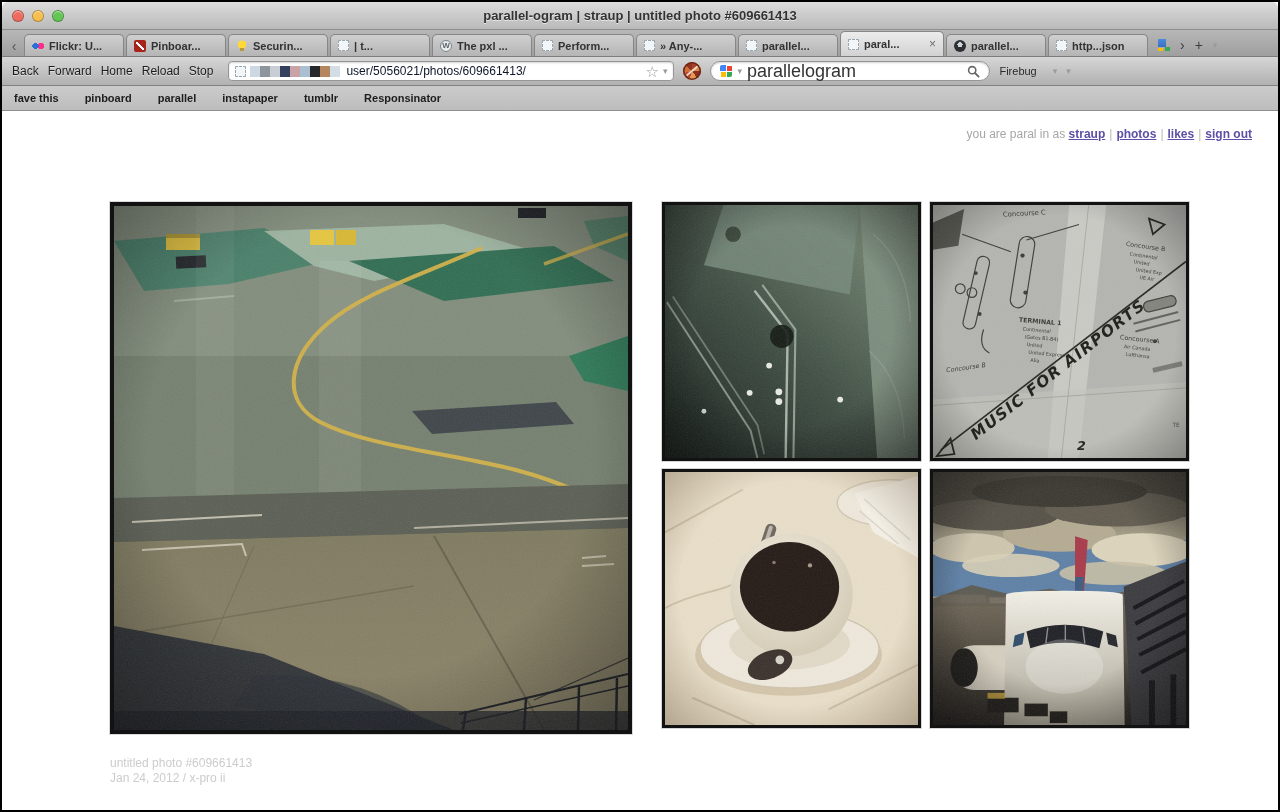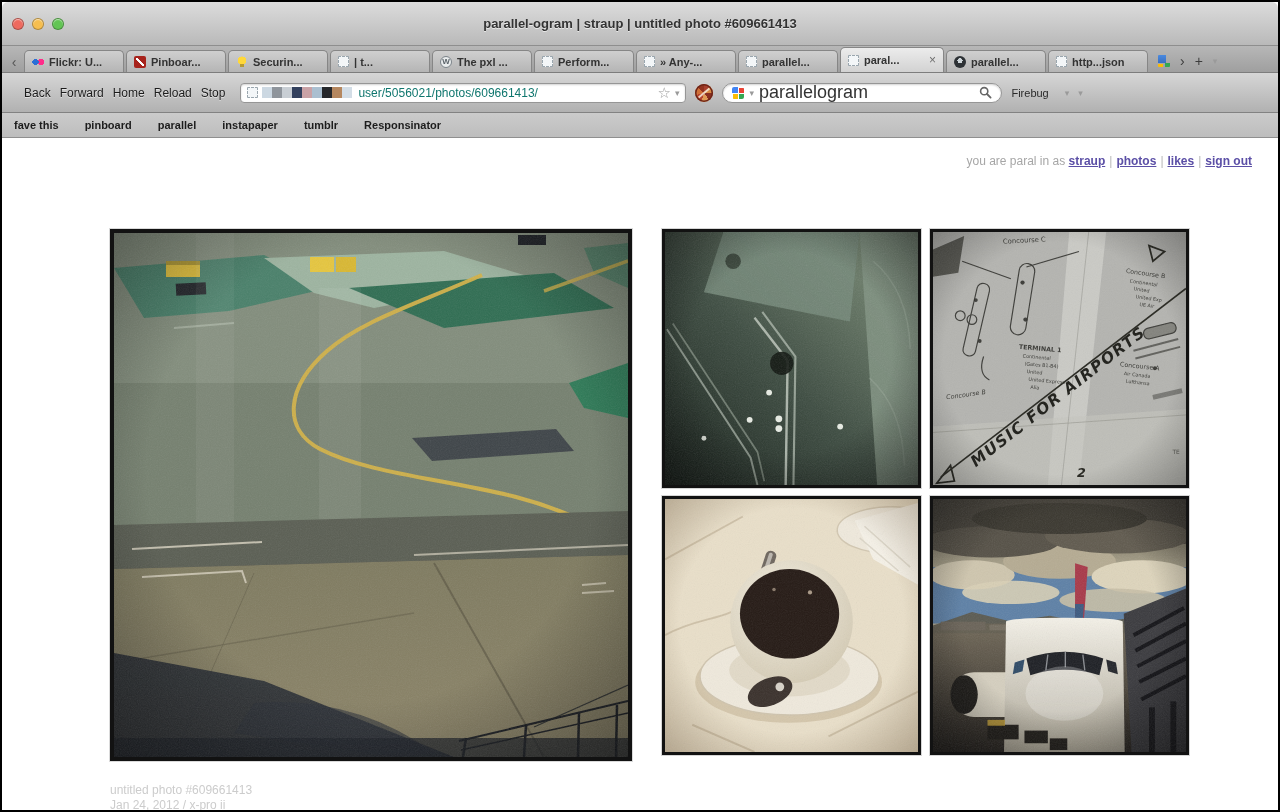--- a/index.html
+++ b/index.html
@@ -1,20 +1,20 @@
 <!DOCTYPE html>
 <html><head>
 <meta charset="utf-8">
 <style>
   * { box-sizing: border-box; }
   body { margin:0; background:#fff; font-family:"Liberation Sans", sans-serif; }
   .frame { width:1280px; height:812px; border:2px solid #000; background:#fff; position:relative; overflow:hidden; }
 
   
-  .titlebar { height:44px; background:linear-gradient(#dcdcdc,#b9b9b9); border-bottom:1px solid #8e8e8e;
+  .titlebar { height:28px; background:linear-gradient(#dcdcdc,#b9b9b9); border-bottom:1px solid #8e8e8e;
               border-radius:6px 6px 0 0; display:flex; align-items:center; position:relative; }
   .traffic { display:flex; gap:8px; padding-left:10px; z-index:2; }
   .light { width:12px; height:12px; border-radius:50%; border:1px solid rgba(0,0,0,.28);
            box-shadow: inset 0 1px 1px rgba(255,255,255,.55); }
   .light.close { background:#ee6a5f; } .light.min { background:#f6be4f; } .light.zoom { background:#62c554; }
   .wintitle { position:absolute; left:0; right:0; text-align:center; font-size:13px; font-weight:bold;
               color:#333; text-shadow:0 1px 0 rgba(255,255,255,.6); }
 
   
   .tabbar { height:27px; background:linear-gradient(#b7b7b7,#9f9f9f); border-bottom:1px solid #7d7d7d;
@@ -43,29 +43,29 @@
   .fav-bulb::after { content:""; position:absolute; left:4px; top:8.5px; width:4px; height:3px; background:#b69a33; }
   .fav-wp { border-radius:50%; border:1.5px solid #7b8389; color:#5c646a; font-size:8px; font-weight:bold;
             display:flex; align-items:center; justify-content:center; background:#e9eced; }
   .fav-avatar { border-radius:50%; background: radial-gradient(2.6px at 6px 4.6px, #cfd6da 96%, transparent) #2d3135; }
   .fav-gtalk { border-radius:1px; background:
       linear-gradient(#4a8ae0,#3a6fc0) 0 0/8px 8px no-repeat,
       linear-gradient(#fbbc05,#fbbc05) 0 9px/5px 3px no-repeat,
       linear-gradient(#34a853,#34a853) 7px 8px/5px 4px no-repeat; }
 
   
-  .toolbar { height:40px; background:linear-gradient(#d6d6d6,#b1b1b1); border-bottom:1px solid #828282;
-             display:flex; align-items:center; padding:0 22px; gap:9px; font-size:12px; color:#1c1c1c; }
+  .toolbar { height:29px; background:linear-gradient(#d6d6d6,#b1b1b1); border-bottom:1px solid #828282;
+             display:flex; align-items:center; padding:0 10px; gap:9px; font-size:12px; color:#1c1c1c; }
   .navbtn { white-space:nowrap; text-shadow:0 1px 0 rgba(255,255,255,.5); }
   .urlfield { height:20px; width:446px; background:#fff; border:1px solid #969696; border-radius:4px;
               display:flex; align-items:center; padding:0 6px; gap:4px;
               box-shadow: inset 0 1px 2px rgba(0,0,0,.18); margin-left:6px; }
   .blocks { display:flex; margin-right:2px; }
   .blocks span { width:10px; height:11px; display:inline-block; }
-  .urltext { flex:1; font-size:12px; color:#0f766e; white-space:nowrap; overflow:hidden; }
+  .urltext { flex:1; font-size:12px; color:#0f172a; white-space:nowrap; overflow:hidden; }
   .star { color:#9b9b9b; font-size:15px; line-height:1; }
   .caret { color:#9a9a9a; font-size:9px; }
   .adblock { width:18px; height:18px; border-radius:50%; flex:0 0 auto; position:relative;
       background: conic-gradient(#a8402e 0 12%, #d88a44 12% 24%, #8a2f22 24% 40%, #e09a55 40% 55%, #b5432e 55% 71%, #d07038 71% 86%, #93331f 86% 100%);
       box-shadow: inset 0 0 0 1.5px #6f2617; }
   .adblock::after { content:""; position:absolute; left:2px; top:8px; width:14px; height:2px;
       background:rgba(245,235,220,.85); transform:rotate(-40deg); }
   .searchfield { height:20px; width:280px; background:#fff; border:1px solid #969696; border-radius:11px;
       display:flex; align-items:center; padding:0 9px; gap:5px; box-shadow: inset 0 1px 2px rgba(0,0,0,.18); }
   .gicon { width:12px; height:12px; flex:0 0 auto; border-radius:2px; background:

